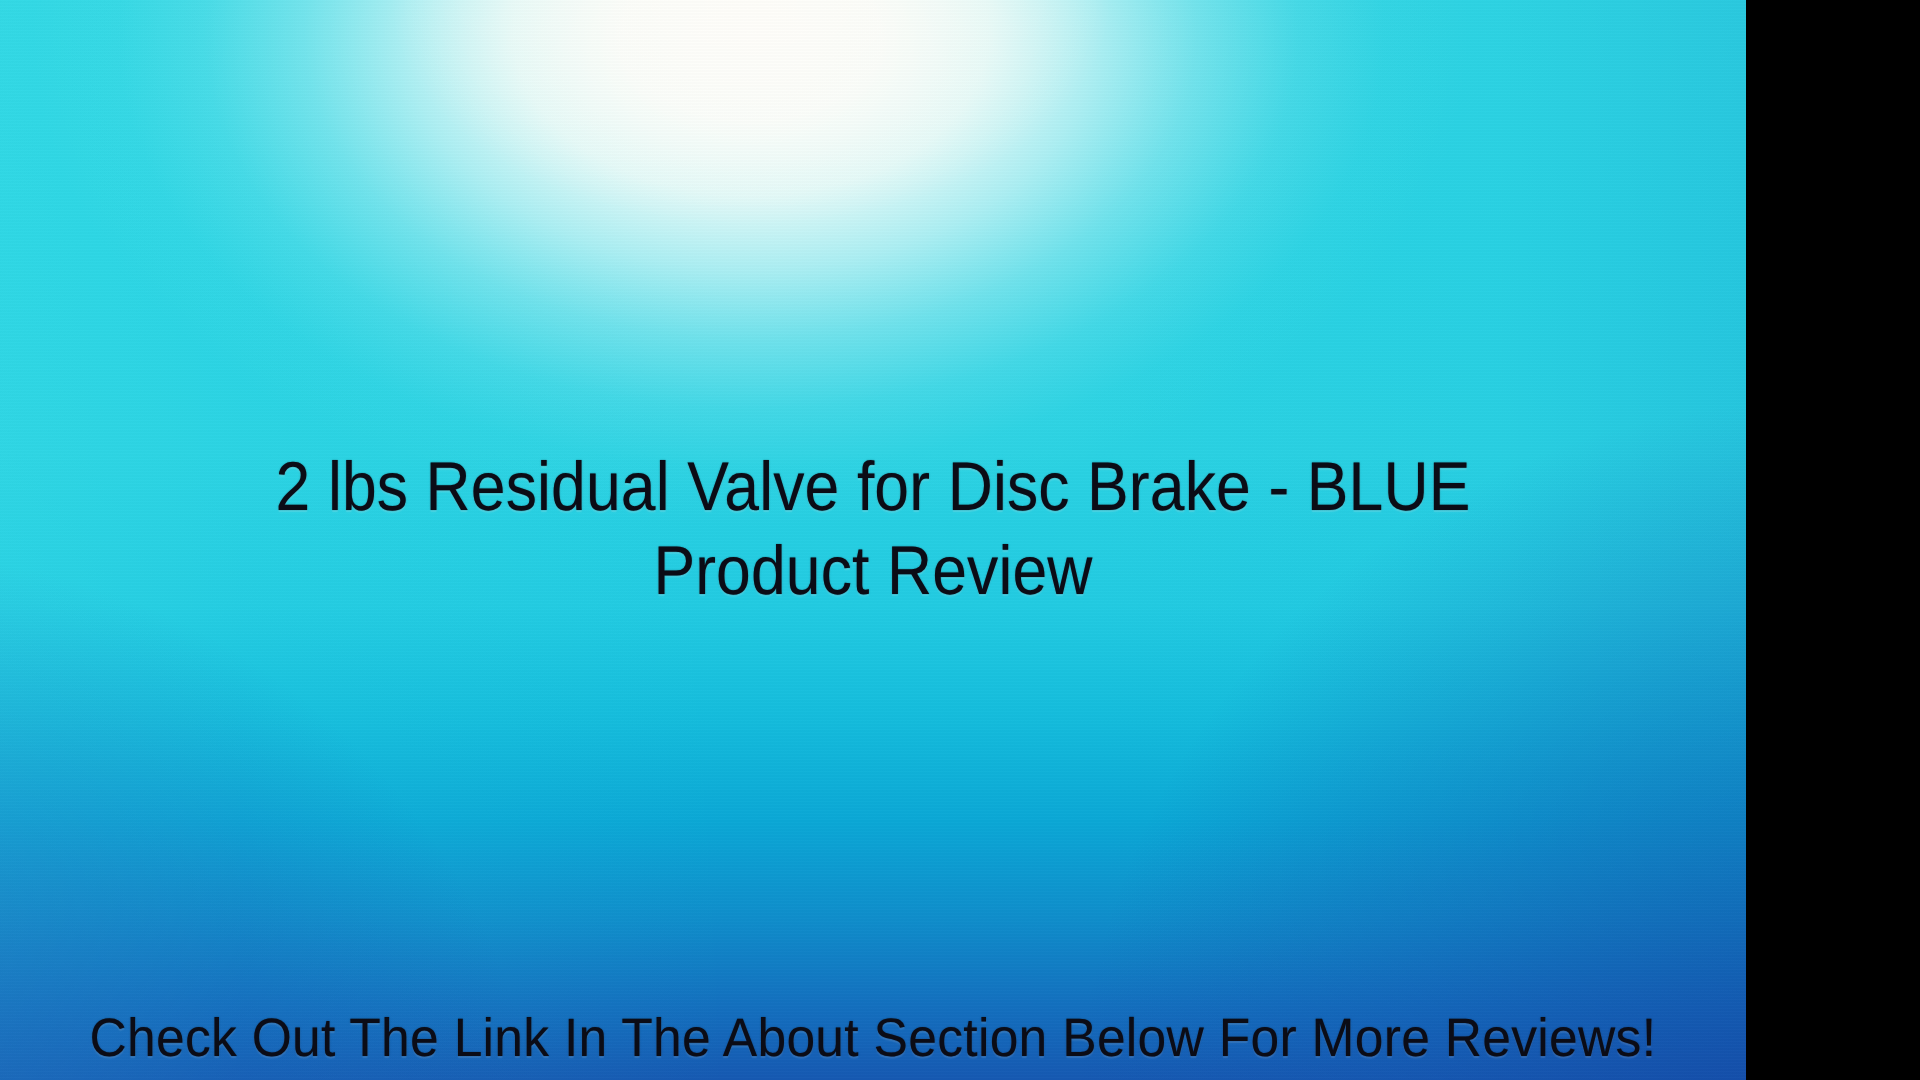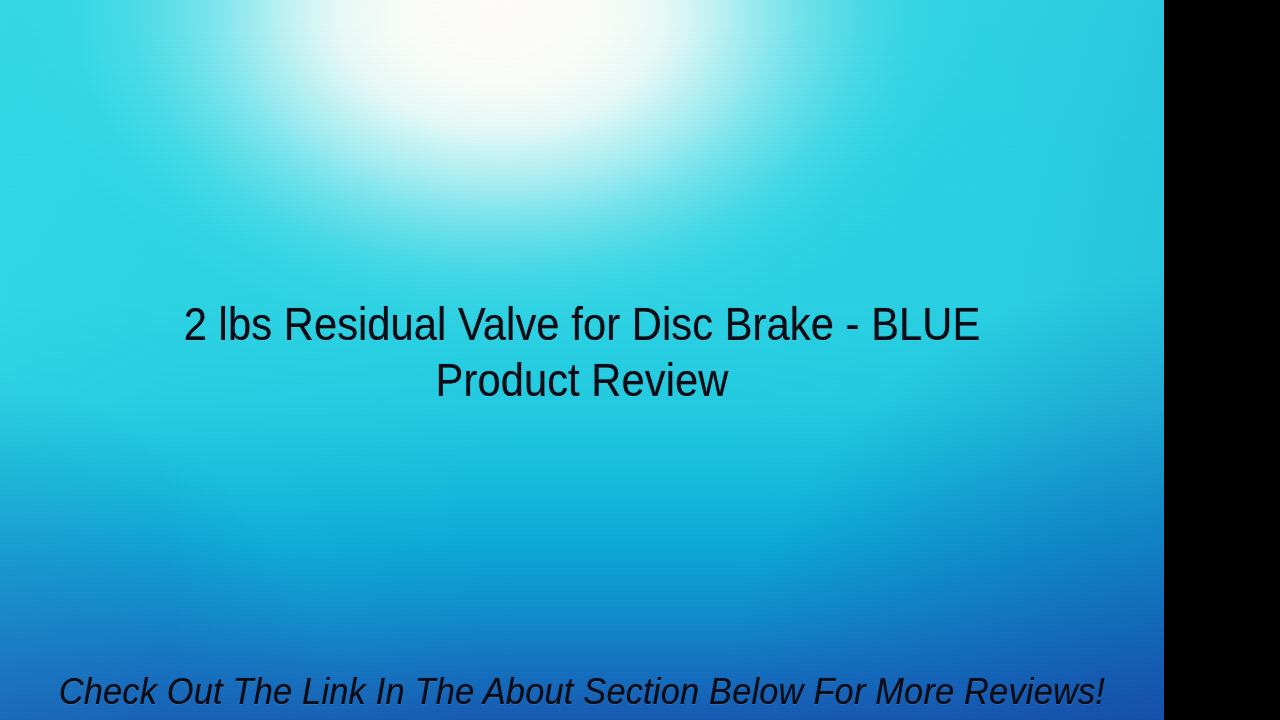--- a/index.html
+++ b/index.html
@@ -140,21 +140,20 @@
   }
 
   .banner {
     position: absolute;
     left: 0;
     right: 0;
     bottom: 6px;
     text-align: center;
     padding: 0 2px;
     box-sizing: border-box;
-    font-style: italic;
   }
 
   .banner-text {
     display: inline-block;
     color: #0b0c16;
     font-size: 36px;
     line-height: 44px;
     font-weight: 400;
     letter-spacing: 0.2px;
     white-space: nowrap;

